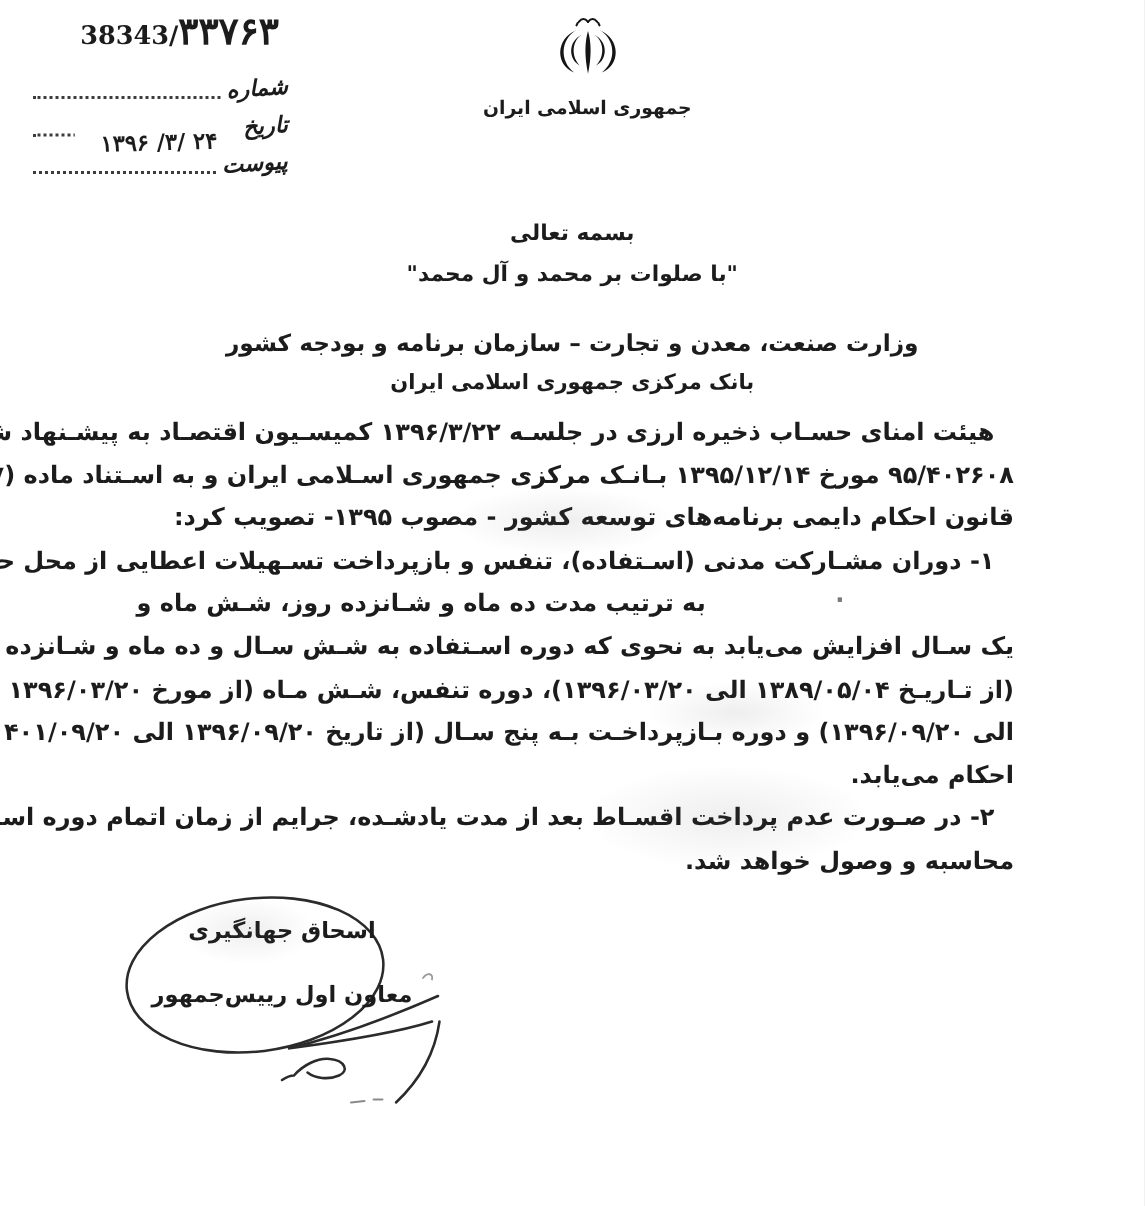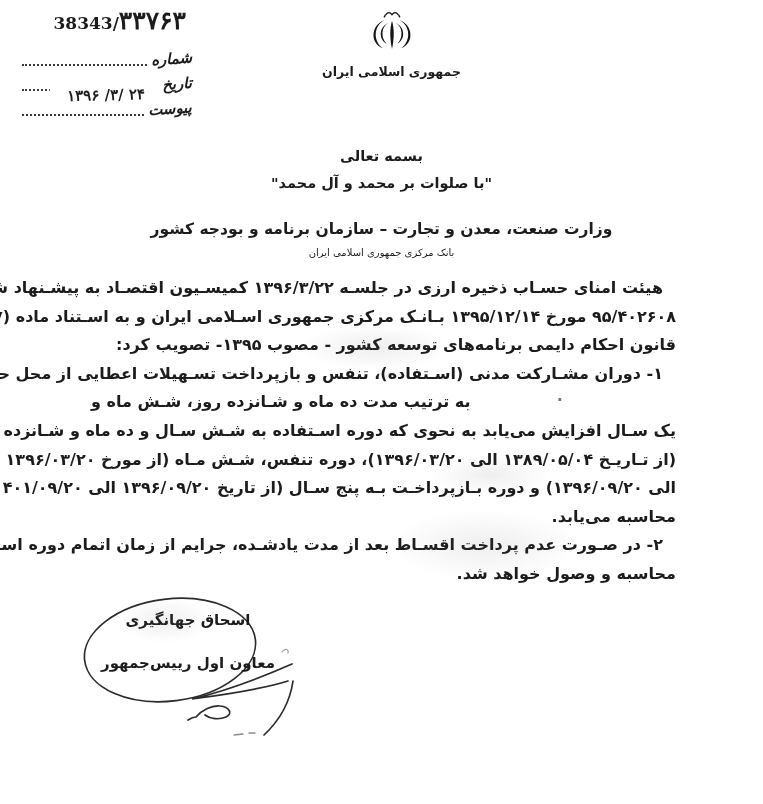--- a/index.html
+++ b/index.html
@@ -32,21 +32,21 @@
   .office-title { font-family:"DejaVu Serif", serif; font-size:29px; font-weight:bold;
     font-style:italic; margin-top:2px; letter-spacing:1px; }
   
   .invocation  { position:absolute; top:148px; left:0; right:0; text-align:center;
     font-size:14.5px; font-weight:bold; }
   .salutation  { position:absolute; top:175px; left:0; right:0; text-align:center;
     font-size:14.5px; font-weight:bold; }
   .addressee1  { position:absolute; top:220px; left:0; right:0; text-align:center;
     font-size:15.5px; font-weight:bold; }
   .addressee2  { position:absolute; top:247px; left:0; right:0; text-align:center;
-    font-size:10px; font-weight:normal; }
+    font-size:14px; font-weight:bold; }
   
   .body-block { position:absolute; top:274px; right:87px; width:585px;
     font-size:16px; font-weight:bold; line-height:28.6px; direction:rtl; }
   .bline { text-align:justify; text-align-last:justify; white-space:nowrap; }
   .bline.last { text-align:right; text-align-last:right; }
   .bline.indent { text-indent:13px; }
   .bline.split { display:flex; justify-content:space-between; text-align:right; }
   .gap-fill { flex:1; position:relative; }
   .gap-fill::after { content:"·"; position:absolute; left:42%; top:-2px; color:#777; }
   
@@ -120,21 +120,21 @@
     <div class="bline last">قانون احکام دایمی برنامه‌های توسعه کشور - مصوب ۱۳۹۵- تصویب کرد:</div>
 
     <div class="bline indent">۱- دوران مشـارکت مدنی (اسـتفاده)، تنفس و بازپرداخت تسـهیلات اعطایی از محل حسـاب</div>
     <div class="bline split">
       <span class="gap-fill"></span>
       <span>به ترتیب مدت ده ماه و شـانزده روز، شـش ماه و</span>
     </div>
     <div class="bline">یک سـال افزایش می‌یابد به نحوی که دوره اسـتفاده به شـش سـال و ده ماه و شـانزده روز</div>
     <div class="bline">(از تـاریـخ ۱۳۸۹/۰۵/۰۴ الی ۱۳۹۶/۰۳/۲۰)، دوره تنفس، شـش مـاه (از مورخ ۱۳۹۶/۰۳/۲۰</div>
     <div class="bline">الی ۱۳۹۶/۰۹/۲۰) و دوره بـازپرداخـت بـه پنج سـال (از تاریخ ۱۳۹۶/۰۹/۲۰ الی ۱۴۰۱/۰۹/۲۰)</div>
-    <div class="bline last">محاسبه می‌یابد.</div>
+    <div class="bline last">احکام می‌یابد.</div>
 
     <div class="bline indent">۲- در صـورت عدم پرداخت اقسـاط بعد از مدت یادشـده، جرایم از زمان اتمام دوره اسـتفاده قبلی</div>
     <div class="bline last">محاسبه و وصول خواهد شد.</div>
   </div>
 
   <svg class="sig-svg" width="250" height="175" viewBox="0 0 250 175" xmlns="http://www.w3.org/2000/svg" fill="none" stroke="#2b2b2b" stroke-width="1.7" stroke-linecap="round">
     <ellipse cx="100" cy="62" rx="86" ry="51" transform="rotate(-7 100 62)"></ellipse>
     <path d="M 222,76 C 190,90 156,103 122,111 C 160,106 196,100 218,93"></path>
     <path d="M 223,93 C 220,114 210,132 194,147"></path>
     <path d="M 118,132 C 121,130 124,129 126,129 C 132,122 142,117 150,118 C 160,119 163,126 156,129 C 149,132 140,131 135,127"></path>

